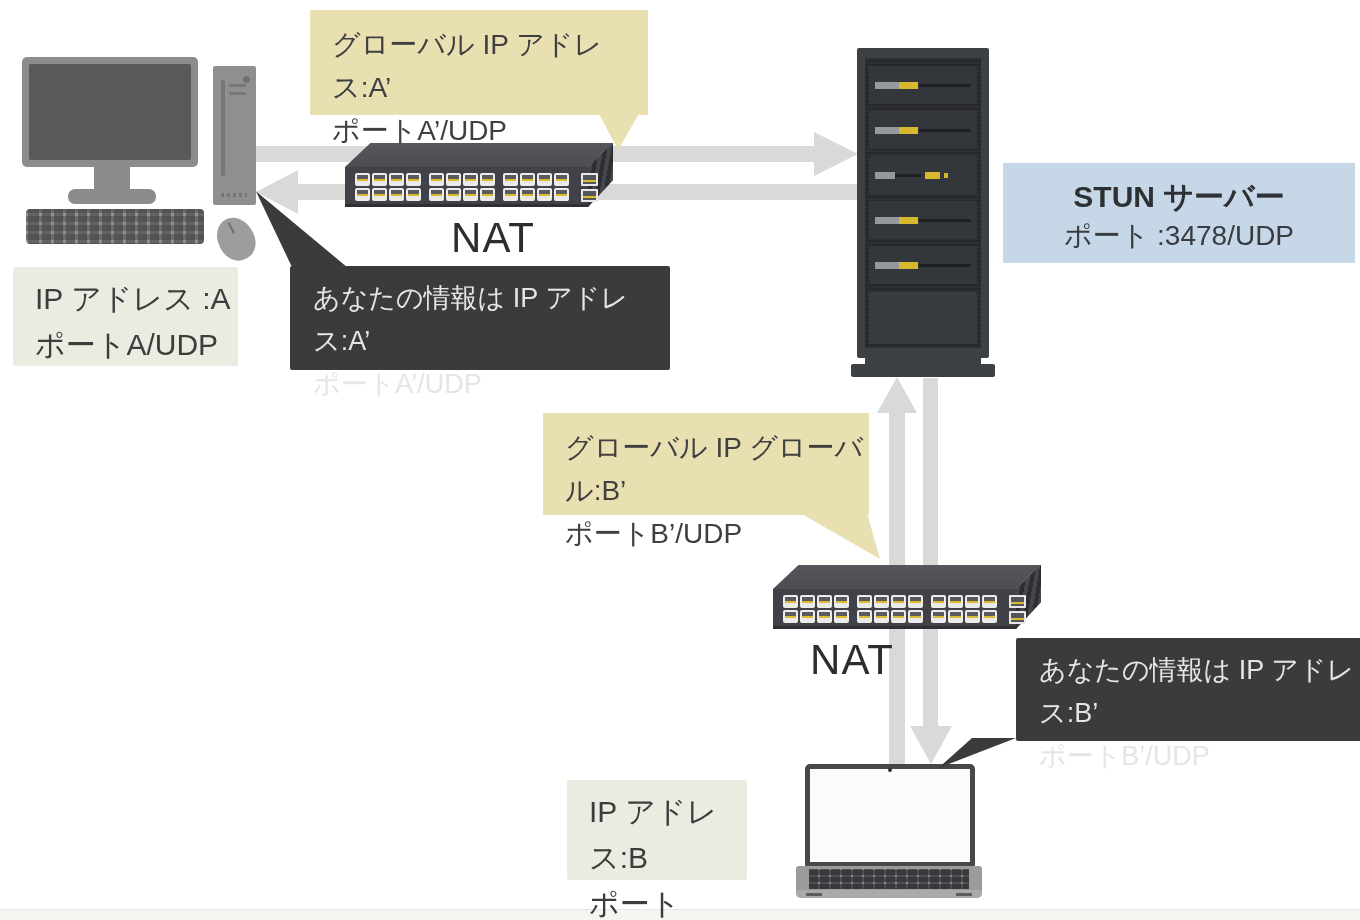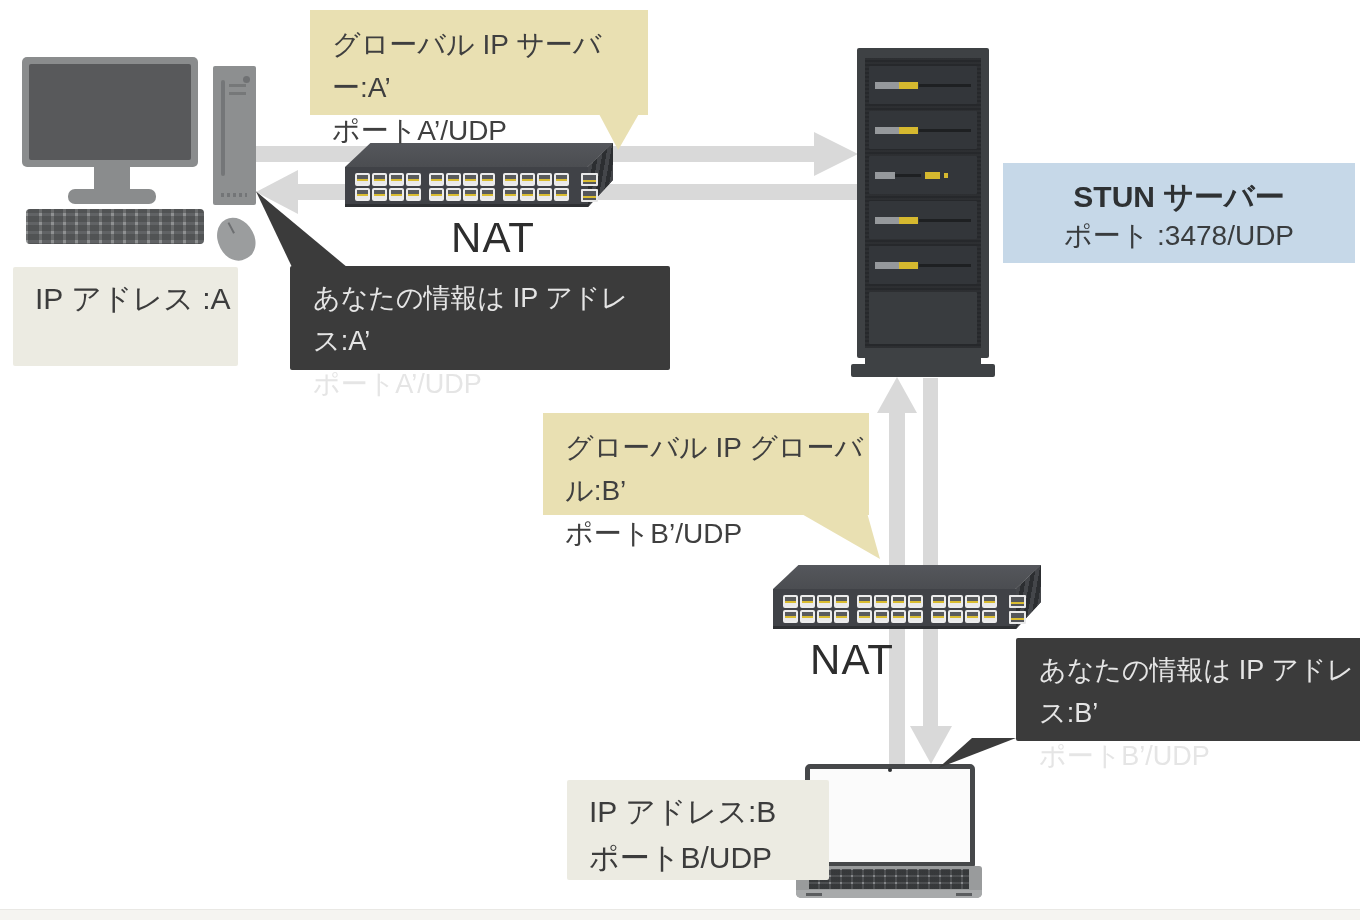--- a/index.html
+++ b/index.html
@@ -157,24 +157,25 @@
     <div class="drive2"></div>
     <div class="logo"></div>
     <div class="vents"></div>
   </div>
   <div class="abs mouse" style="left:218px; top:217px; width:36px; height:44px;">
     <div class="line"></div>
   </div>
 
   <div class="abs label-beige" style="left:13px; top:267px; width:225px; height:99px;">
     <div>IP アドレス :A</div>
+    <div>ポートA/UDP</div>
   </div>
 
   <div class="abs bubble-yellow" style="left:310px; top:10px; width:338px; height:105px;">
-    <div>グローバル IP サーバー:A’</div>
+    <div>グローバル IP アドレス:A’</div>
     <div>ポートA’/UDP</div>
   </div>
   <div class="tail yellow" style="left:598px; top:112px; width:42px; height:38px; clip-path:polygon(0 0,100% 0,48% 100%);"></div>
 
   <div class="abs sw-top" style="left:345px; top:143px; width:268px; height:24px;"></div>
   <div class="abs sw-side" style="left:588px; top:143px; width:25px; height:64px;"></div>
   <div class="abs sw-front" style="left:345px; top:167px; width:243px; height:40px;">
     <div class="ports">
         <div class="pgroup">
           <div class="port"></div>
@@ -316,19 +317,19 @@
   <div class="abs laptop-screen" style="left:805px; top:764px; width:170px; height:103px;">
     <div class="laptop-cam"></div>
   </div>
   <div class="abs laptop-base" style="left:796px; top:866px; width:186px; height:32px;">
     <div class="laptop-keys"></div>
     <div class="laptop-lip"></div>
     <div class="laptop-slot" style="left:10px;"></div>
     <div class="laptop-slot" style="right:10px;"></div>
   </div>
 
-  <div class="abs label-beige" style="left:567px; top:780px; width:262px; height:100px;">
+  <div class="abs label-beige" style="left:567px; top:780px; width:180px; height:100px;">
     <div>IP アドレス:B</div>
     <div>ポートB/UDP</div>
   </div>
 
   <div class="abs footer-strip" style="left:0; top:909px; width:1360px; height:11px;"></div>
 </div>
 
 </body></html>

